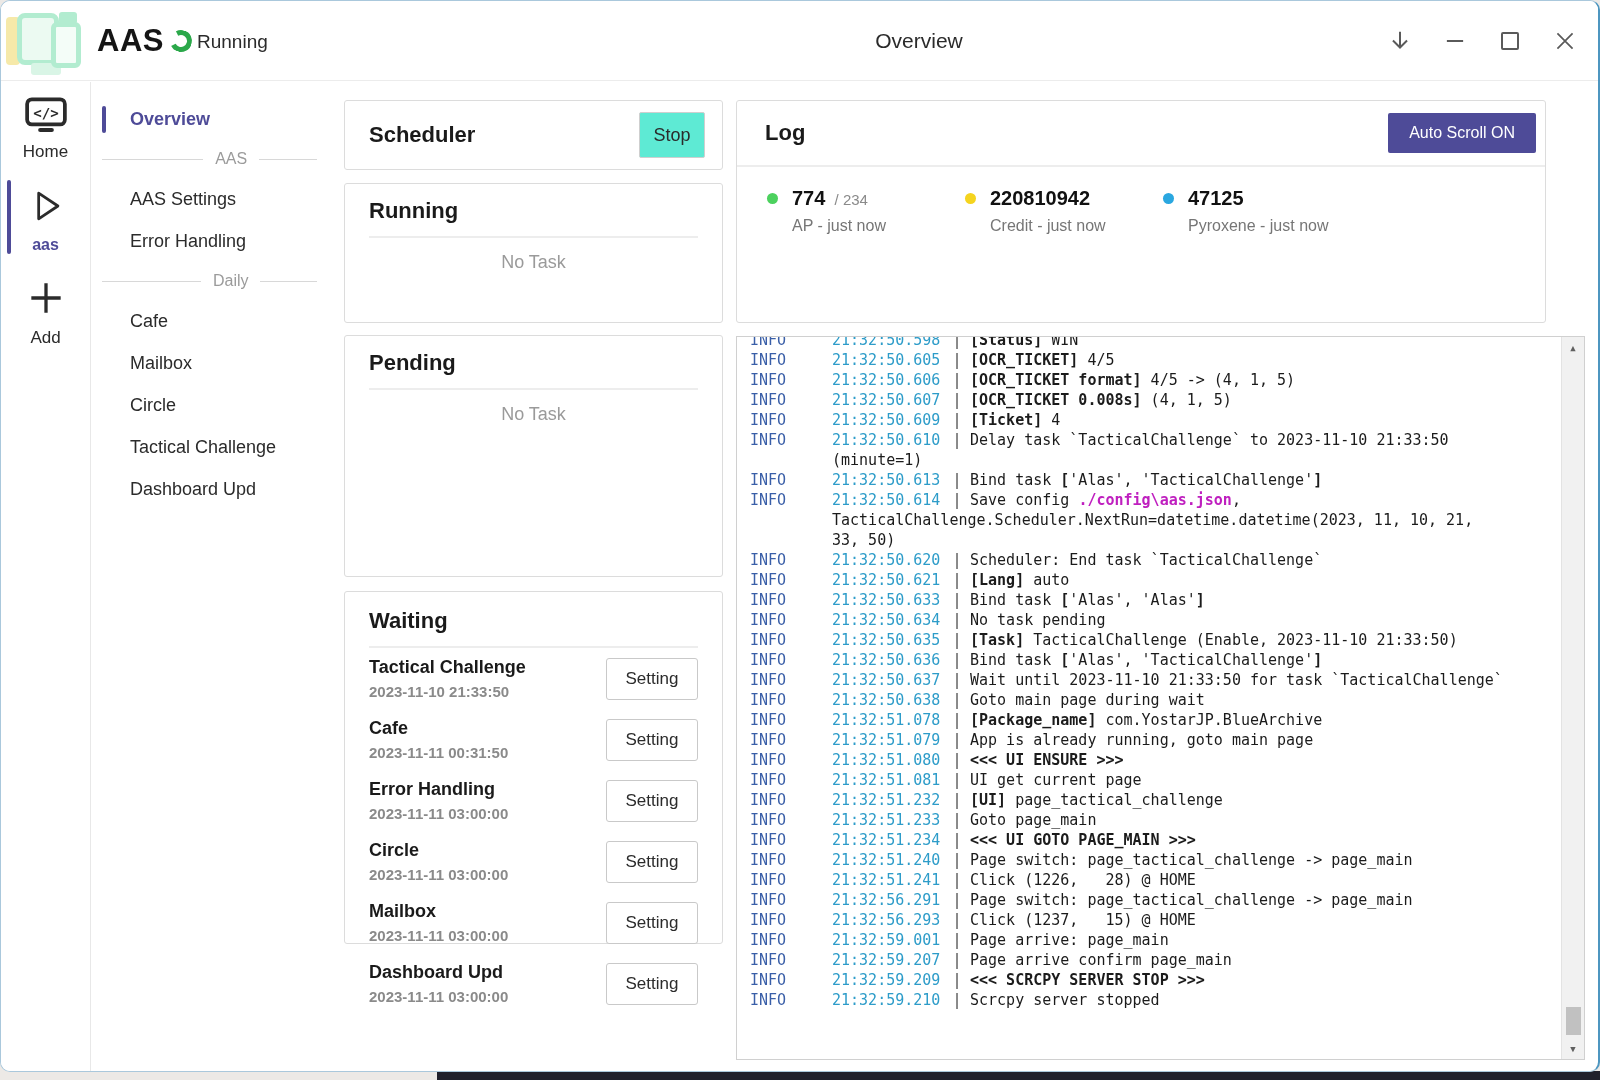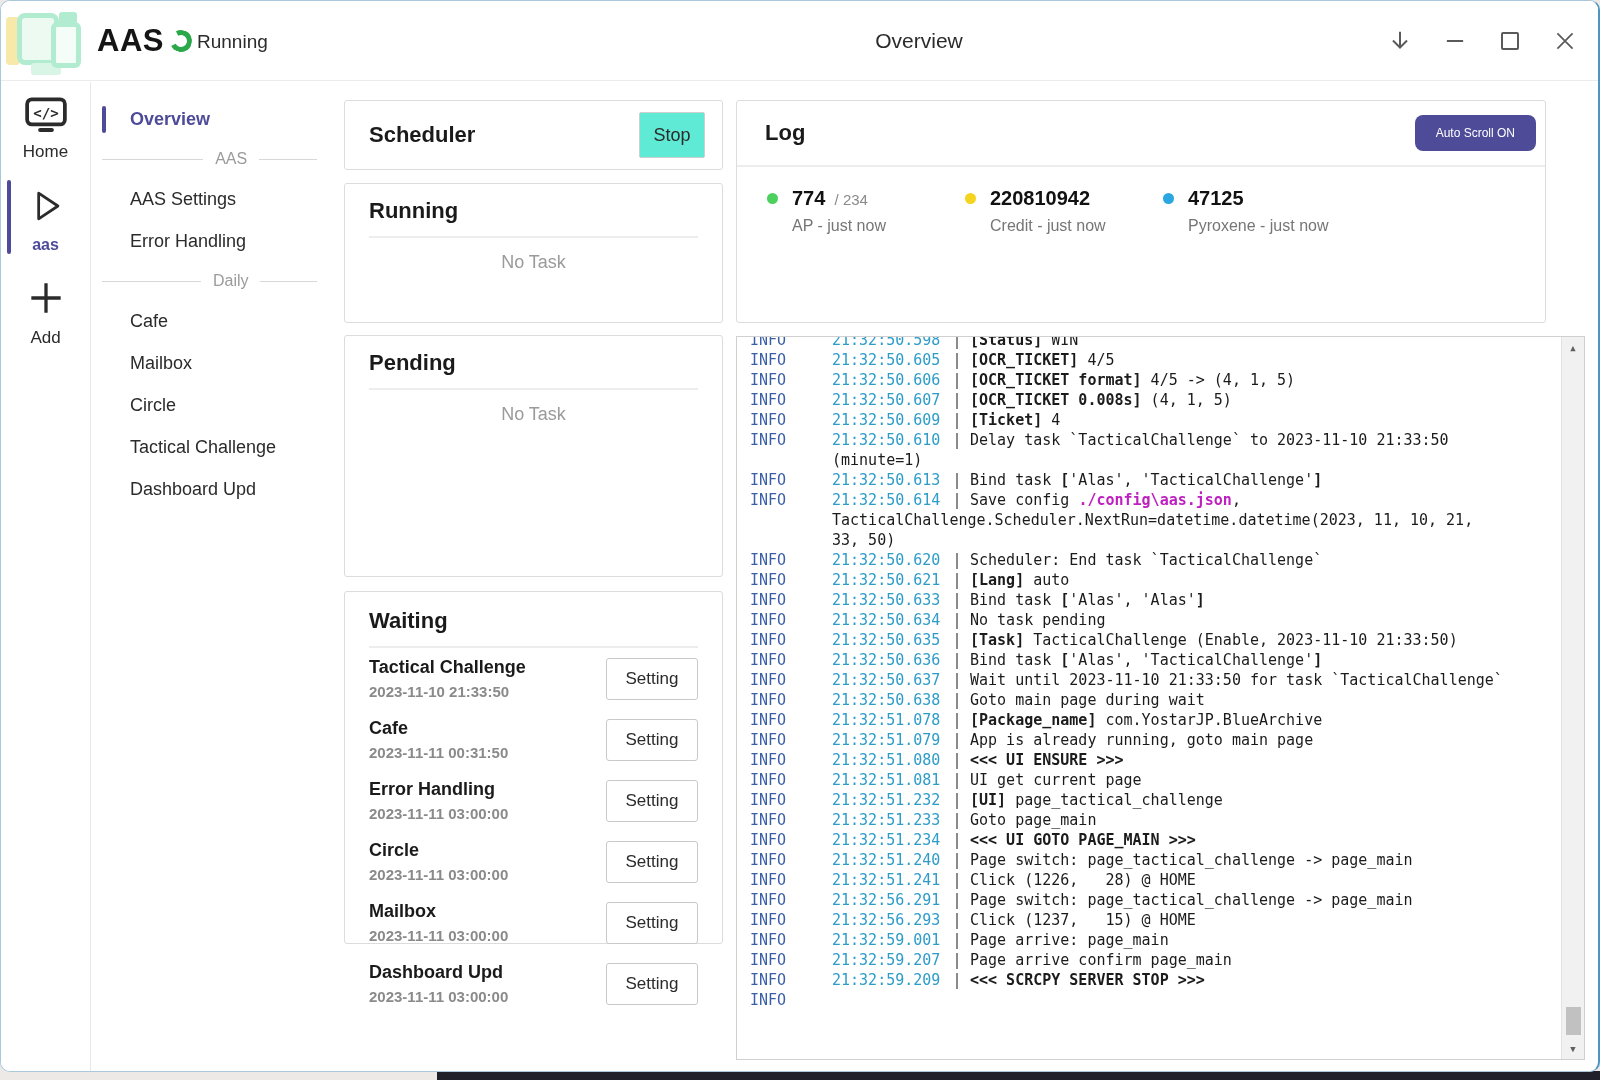--- a/index.html
+++ b/index.html
@@ -59,22 +59,22 @@
   .wait-row { height:61px; display:flex; align-items:center; }
   .wait-info { display:flex; flex-direction:column; }
   .wait-name { font-size:18px; font-weight:600; color:#1a1a1a; }
   .wait-time { margin-top:5px; font-size:15px; color:#8a8a8a; font-weight:600; }
   .setting-btn { margin-left:auto; width:92px; height:42px; background:#fff; border:1px solid #c9c9c9; border-radius:3px;
                  font-size:17px; color:#2b2b2b; font-family:inherit; }
 
   
   #card-log { left:735px; top:99px; width:810px; height:223px; }
   .log-head { height:66px; display:flex; align-items:center; padding:0 9px 0 28px; border-bottom:2px solid #ededed; }
-  .autoscroll-btn { margin-left:auto; background:var(--accent); color:#fff; border:none; border-radius:8px;
-                    font-size:12px; padding:11px 21px; font-family:inherit; }
+  .autoscroll-btn { margin-left:auto; background:var(--accent); color:#fff; border:none; border-radius:2px;
+                    font-size:16px; padding:11px 21px; font-family:inherit; }
   .stats { display:flex; padding:20px 0 0 30px; }
   .stat { width:198px; display:flex; }
   .stat-dot { width:11px; height:11px; border-radius:50%; margin:6px 14px 0 0; flex-shrink:0; }
   .stat-value-line { font-size:20px; font-weight:bold; color:#111; }
   .stat-extra { font-size:15px; font-weight:normal; color:#8a8a8a; margin-left:5px; }
   .stat-label { margin-top:7px; font-size:16px; color:#767676; }
 
   
   #log-box { position:absolute; left:735px; top:335px; width:849px; height:724px; background:#fff; border:1px solid #d0d0d0;
              font-family:"DejaVu Sans Mono", monospace; font-size:15px; line-height:20px; overflow:hidden; }
@@ -455,20 +455,23 @@
           </div>
         </div>
         <div class="log-row">
           <span class="lvl">INFO</span>
           <div class="rest">
             <div class="log-line"><span class="time">21:32:59.209</span><span class="sep">|</span><span class="seg b">&lt;&lt;&lt; SCRCPY SERVER STOP &gt;&gt;&gt;</span></div>
           </div>
         </div>
         <div class="log-row">
           <span class="lvl">INFO</span>
+          <div class="rest">
+            <div class="log-line"><span class="time">21:32:59.210</span><span class="sep">|</span><span class="seg n">Scrcpy server stopped</span></div>
+          </div>
         </div>
       </div>
     <div class="vscroll">
       <div class="vs-up">▲</div>
       <div class="vs-thumb"></div>
       <div class="vs-down">▼</div>
     </div>
   </div>
 
 </div>

